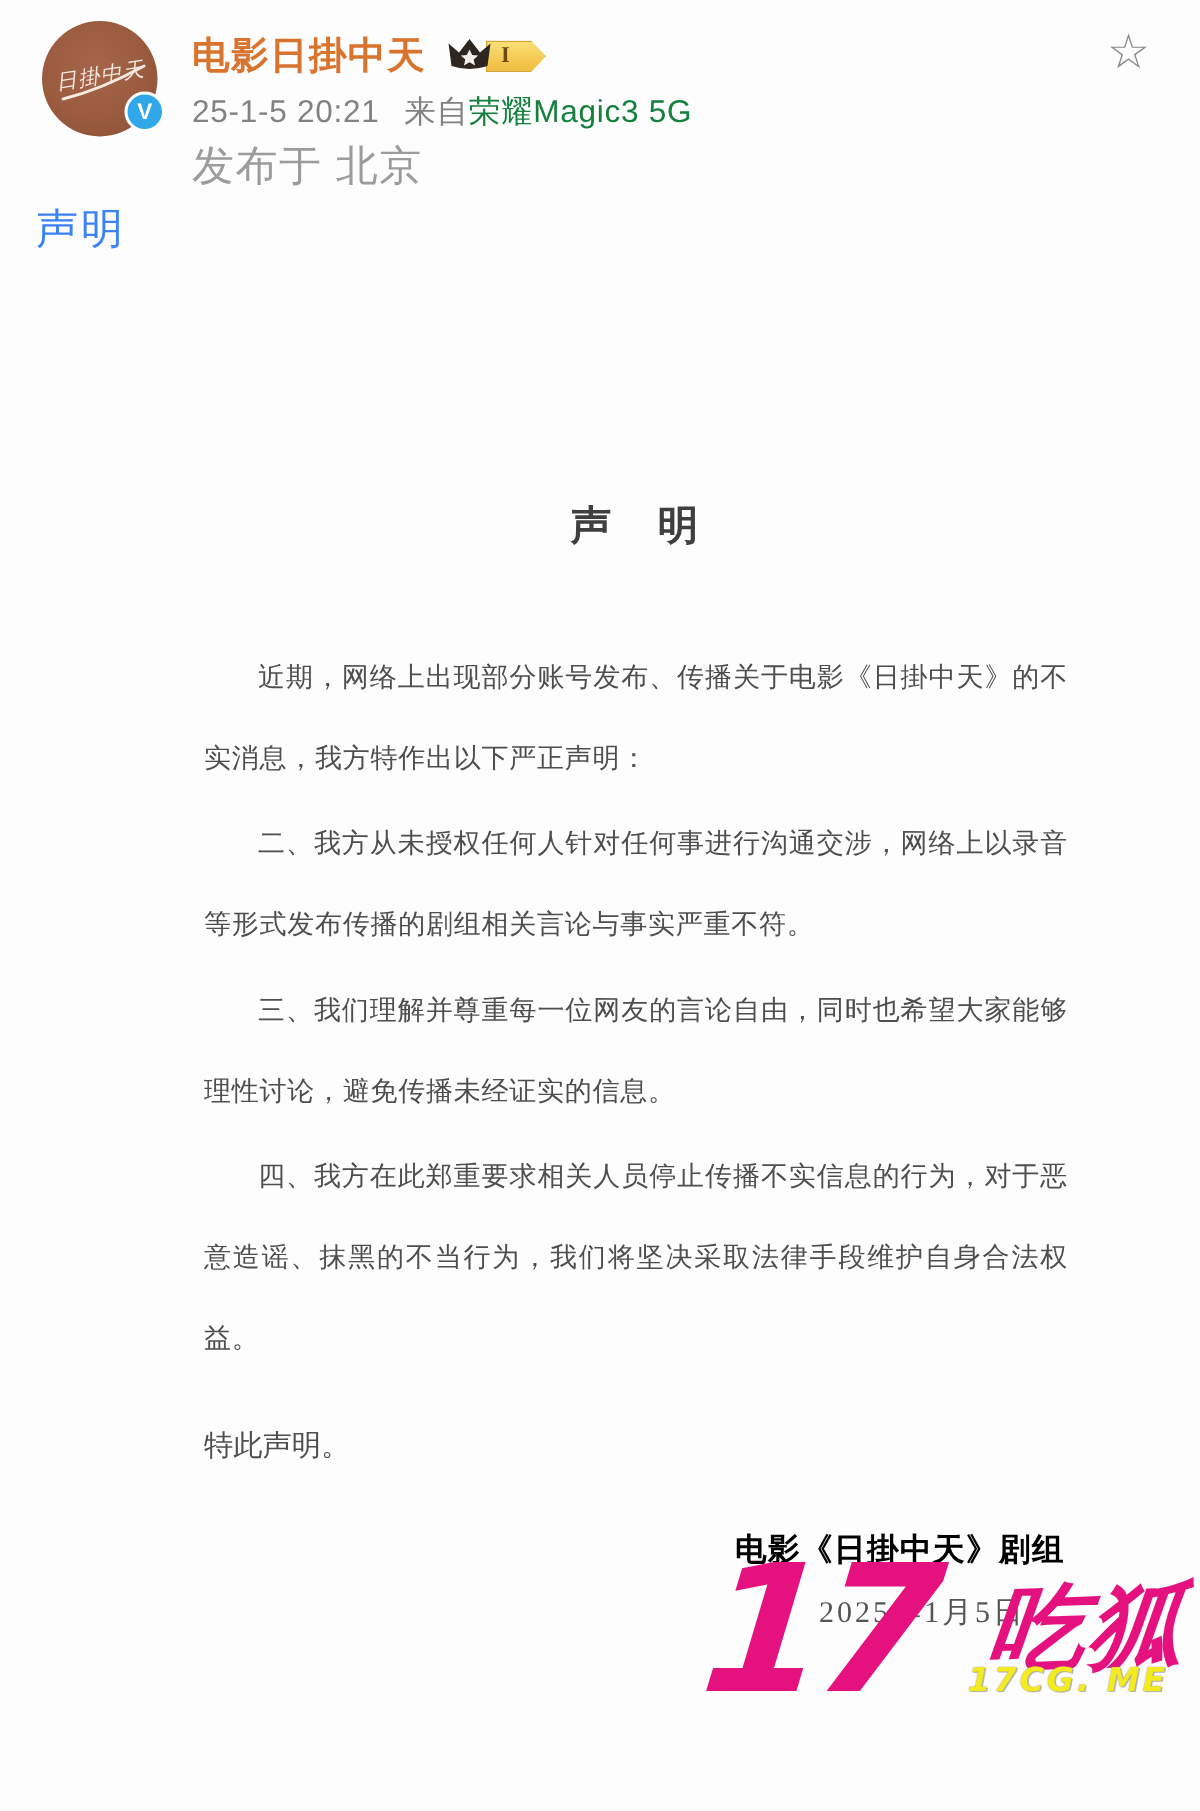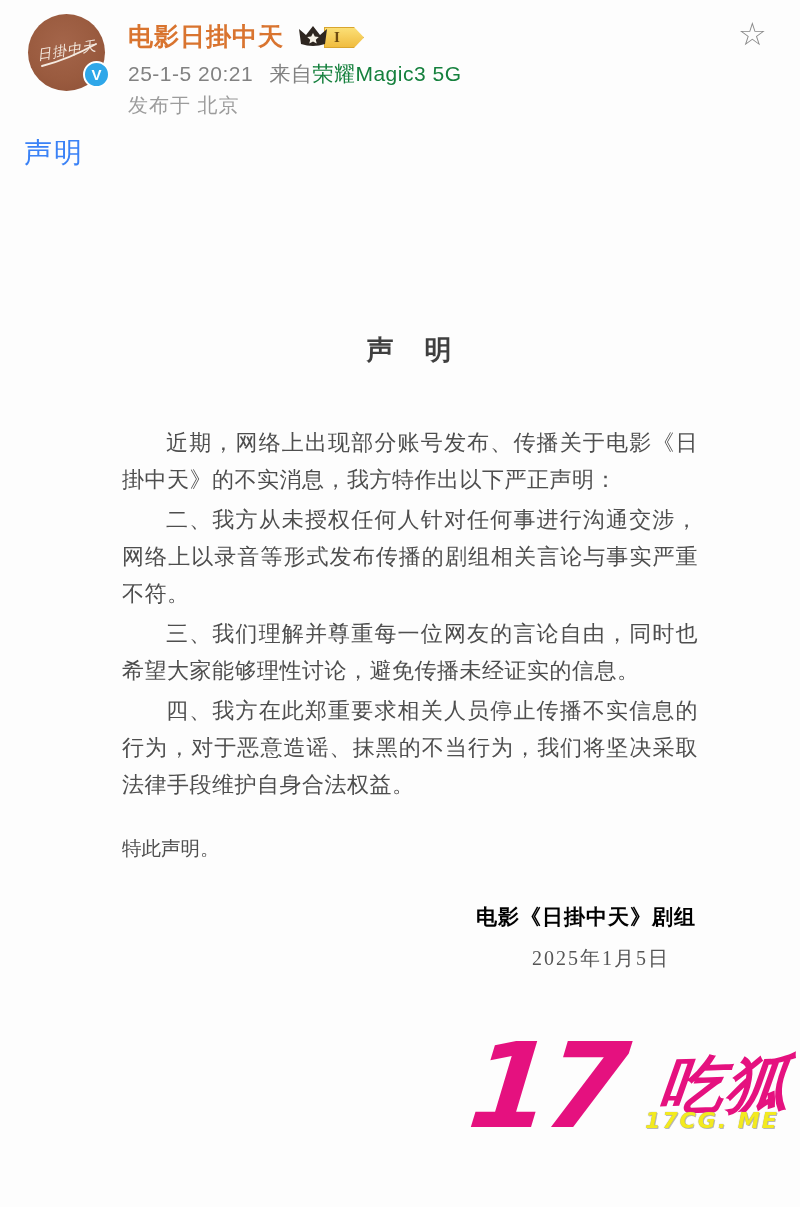--- a/index.html
+++ b/index.html
@@ -55,46 +55,46 @@
     color: #6d4a10; font-family: "Liberation Serif", serif;
     font-size: 15px; font-weight: bold;
   }
   .meta-row {
     position: absolute; left: 128px; top: 60px;
     font-size: 21px; color: #828282; letter-spacing: 0.5px;
   }
   .meta-row .src-link { color: #15803d; cursor: pointer; }
   .loc-row {
     position: absolute; left: 128px; top: 92px;
-    font-size: 20px; color: #9c9c9c; letter-spacing: 1px;
+    font-size: 28px; color: #9c9c9c; letter-spacing: 1px;
   }
   .star-btn {
     position: absolute; left: 738px; top: 16px;
     font-size: 32px; color: #8a8a8a; cursor: pointer;
     font-weight: normal; line-height: 36px;
   }
 
   
   .post-text {
     position: absolute; left: 24px; top: 134px;
     font-size: 28px; color: #3b82f6; letter-spacing: 2px;
   }
 
   
   .doc {
-    position: absolute; left: 122px; top: 332px; width: 576px;
+    position: absolute; left: 136px; top: 332px; width: 576px;
     font-family: "Liberation Serif", "DejaVu Serif", serif;
     color: #4e4e4e; cursor: pointer;
   }
   .doc-title {
     text-align: center; font-size: 27px; font-weight: bold;
     color: #3f3f3f; letter-spacing: 2px; margin-bottom: 56px;
   }
   .doc p {
-    font-size: 22px; line-height: 37px; text-align: justify;
+    font-size: 18px; line-height: 54px; text-align: justify;
     text-indent: 2em; margin-bottom: 3px; letter-spacing: 0.5px;
   }
   .doc-closing {
     font-size: 19.5px; line-height: 44px; margin-top: 24px;
   }
   .doc-signature {
     text-align: right; font-size: 21px; font-weight: bold;
     color: #000000; margin-top: 32px; padding-right: 2px;
     letter-spacing: 1px;
   }

